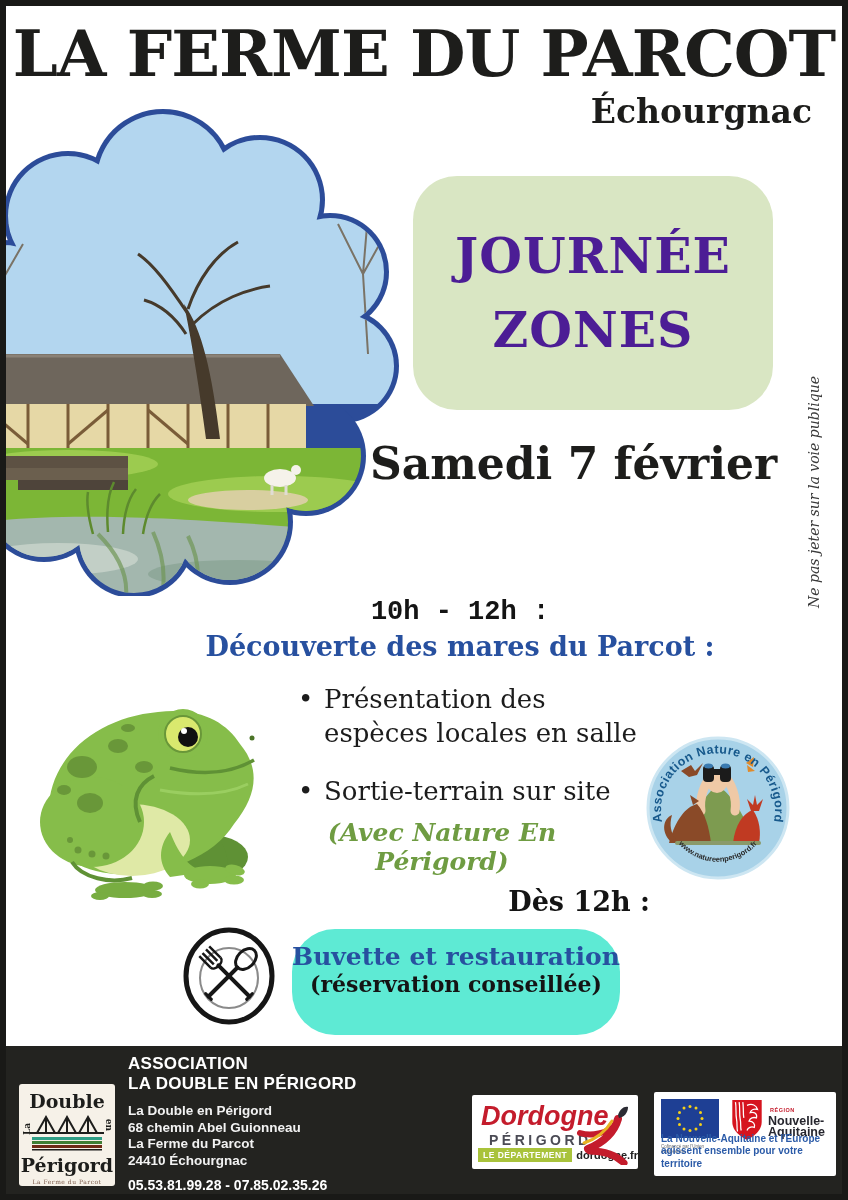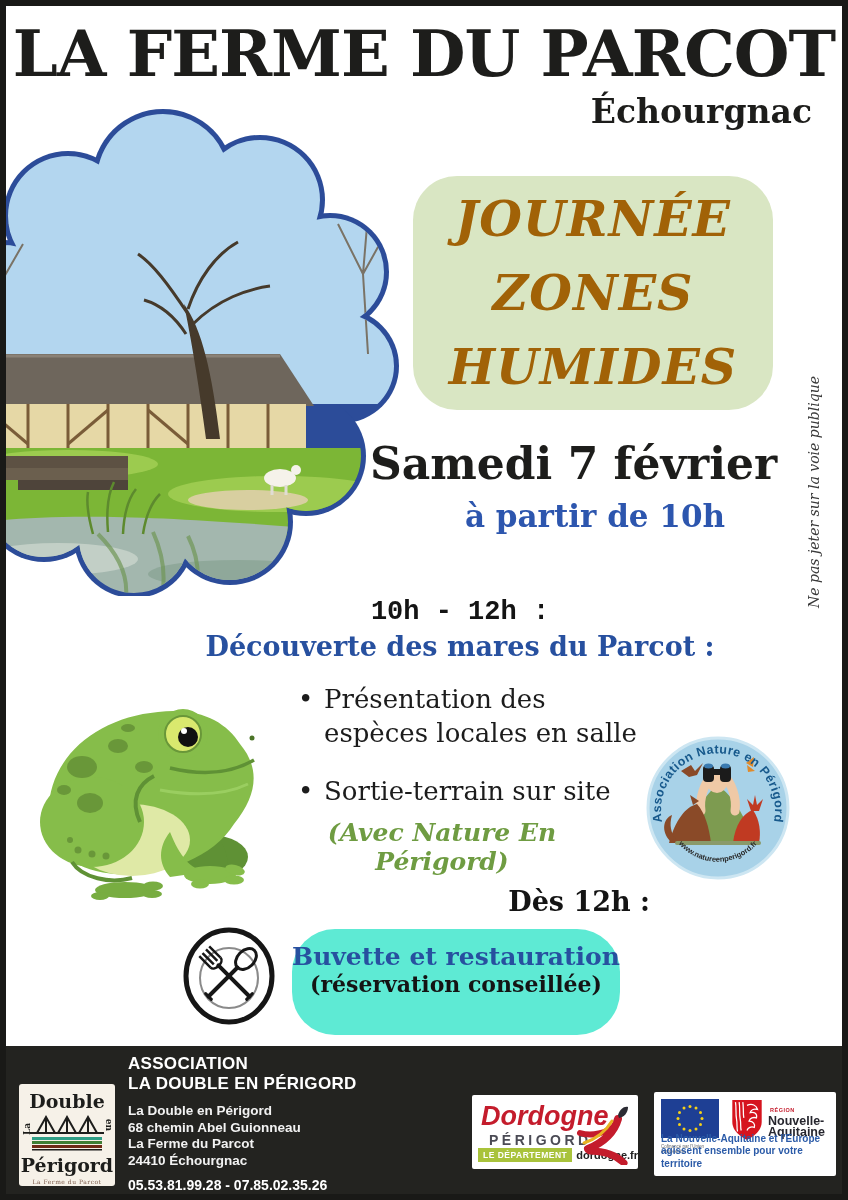--- a/index.html
+++ b/index.html
@@ -6,21 +6,21 @@
   .poster{position:relative;width:848px;height:1200px;background:#fff;overflow:hidden;
           font-family:"DejaVu Serif",serif;margin:0 auto;}
   .frame{position:absolute;inset:0;border:6px solid #191917;z-index:60;pointer-events:none;}
   .abs{position:absolute;}
   .title{left:0;top:16px;width:100%;text-align:center;font-weight:700;font-size:64px;
          color:#1d1d1b;letter-spacing:-1px;z-index:5;}
   .subtitle{right:36px;top:92px;font-weight:700;font-size:33px;color:#1d1d1b;z-index:5;}
   .cloud{left:-52px;top:104px;z-index:2;}
   .event-box{left:413px;top:176px;width:360px;height:234px;background:#d9e6c3;border-radius:44px;
              display:flex;flex-direction:column;justify-content:center;text-align:center;z-index:3;}
-  .event-box div{font-weight:700;font-size:49px;line-height:74px;color:#a16207;letter-spacing:1px;font-style:italic;}
+  .event-box div{font-weight:700;font-size:49px;line-height:74px;color:#4c1d95;letter-spacing:1px;}
   .samedi{left:370px;top:438px;width:450px;font-weight:700;font-size:44px;color:#1d1d1b;}
   .apartir{left:370px;top:498px;width:450px;text-align:center;font-weight:700;font-size:31px;color:#2d56ae;}
   .sidenote{left:806px;top:372px;height:240px;width:20px;writing-mode:vertical-rl;
             transform:rotate(180deg);font-style:italic;font-size:14px;color:#3a3a3a;
             text-align:center;z-index:5;}
   .h-black{left:230px;top:597px;width:460px;text-align:center;font-weight:700;font-size:27px;color:#141414;font-family:Liberation Mono, monospace;}
   .h-blue{left:200px;top:631px;width:520px;text-align:center;font-weight:700;font-size:27px;color:#27509f;}
   .bullets{left:296px;top:682px;width:360px;font-size:26px;color:#1c1c1c;line-height:34px;}
   .bullets .li{position:relative;padding-left:28px;margin-bottom:24px;}
   .bullets .li:before{content:"•";position:absolute;left:2px;top:0;}
@@ -167,25 +167,23 @@
           <path d="M175 430 C176 408 180 395 188 385"></path>
         <path d="M195 430 C198 410 204 398 212 390"></path>
           <path d="M145 430 C140 412 138 400 140 388"></path>
       </g>
     </g>
   </svg>
 
   <div class="abs event-box">
     <div>JOURNÉE</div>
     <div>ZONES</div>
-    <div>HUMIDES</div>
   </div>
 
   <div class="abs samedi">Samedi 7 février</div>
-  <div class="abs apartir">à partir de 10h</div>
 
   <div class="abs sidenote">Ne pas jeter sur la voie publique</div>
 
   <div class="abs h-black">10h - 12h :</div>
   <div class="abs h-blue">Découverte des mares du Parcot :</div>
 
   <div class="abs bullets">
     <div class="li">Présentation des espèces locales en salle</div>
     <div class="li">Sortie-terrain sur site</div>
   </div>

